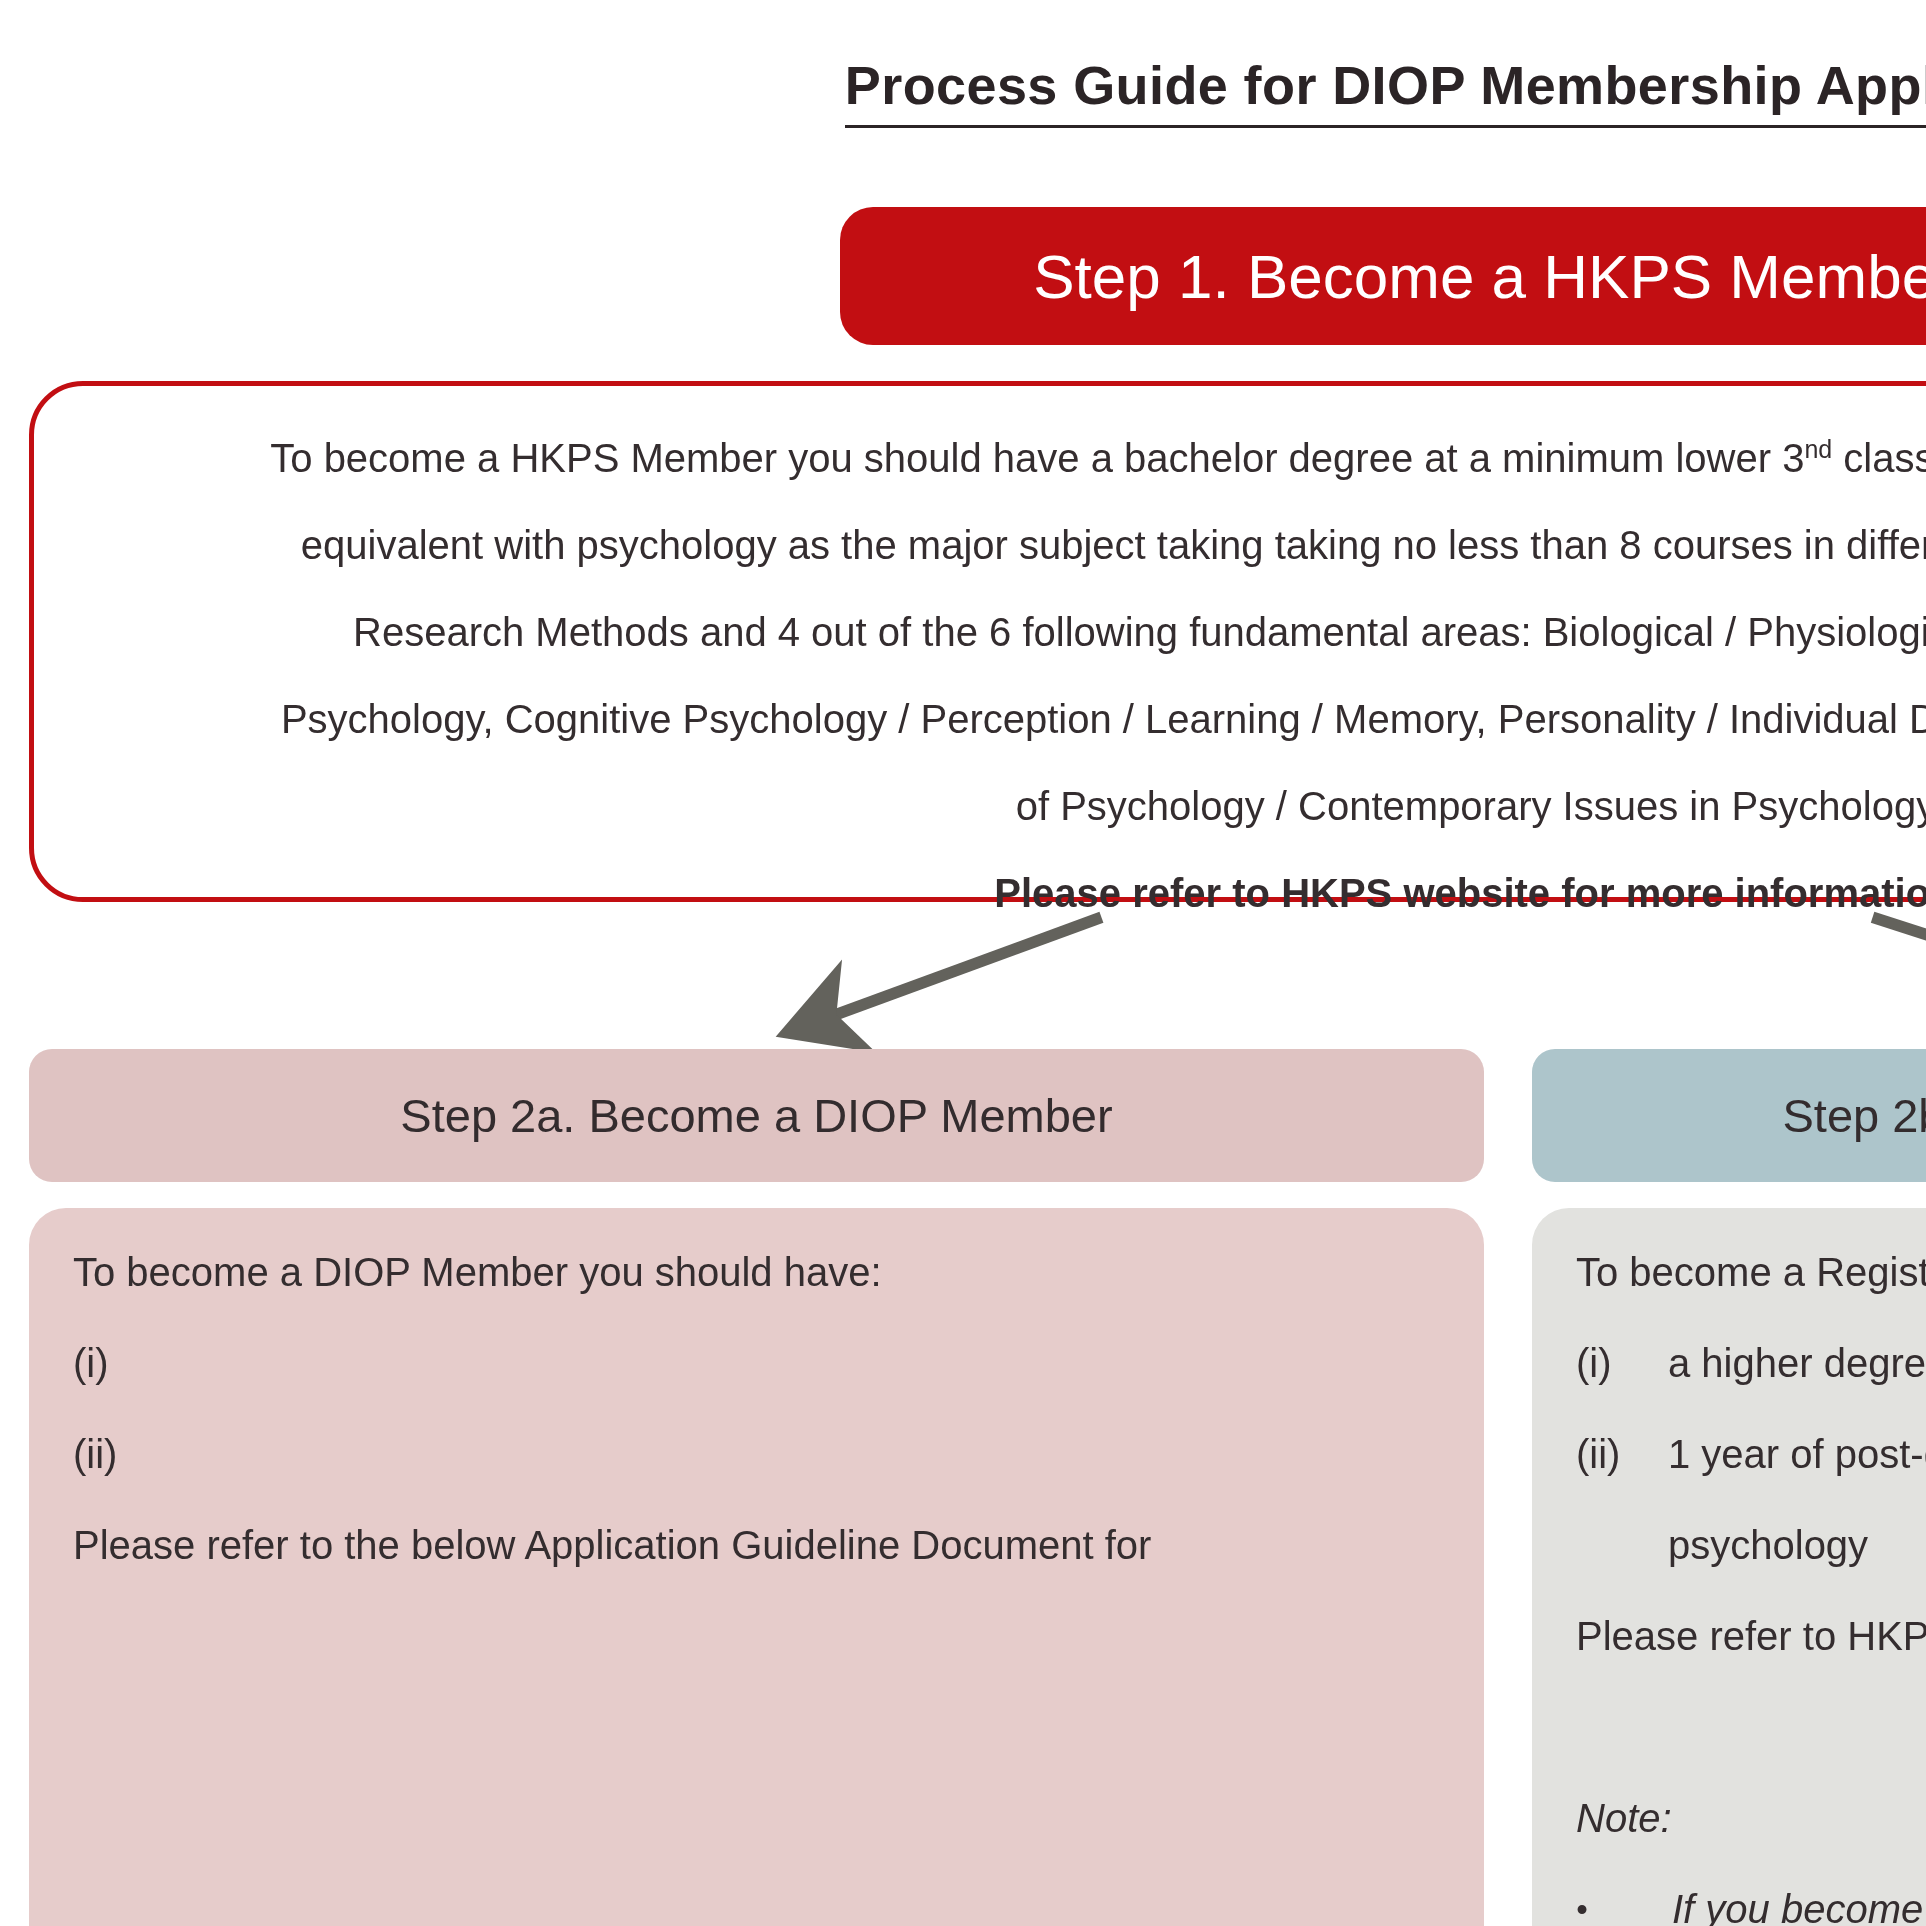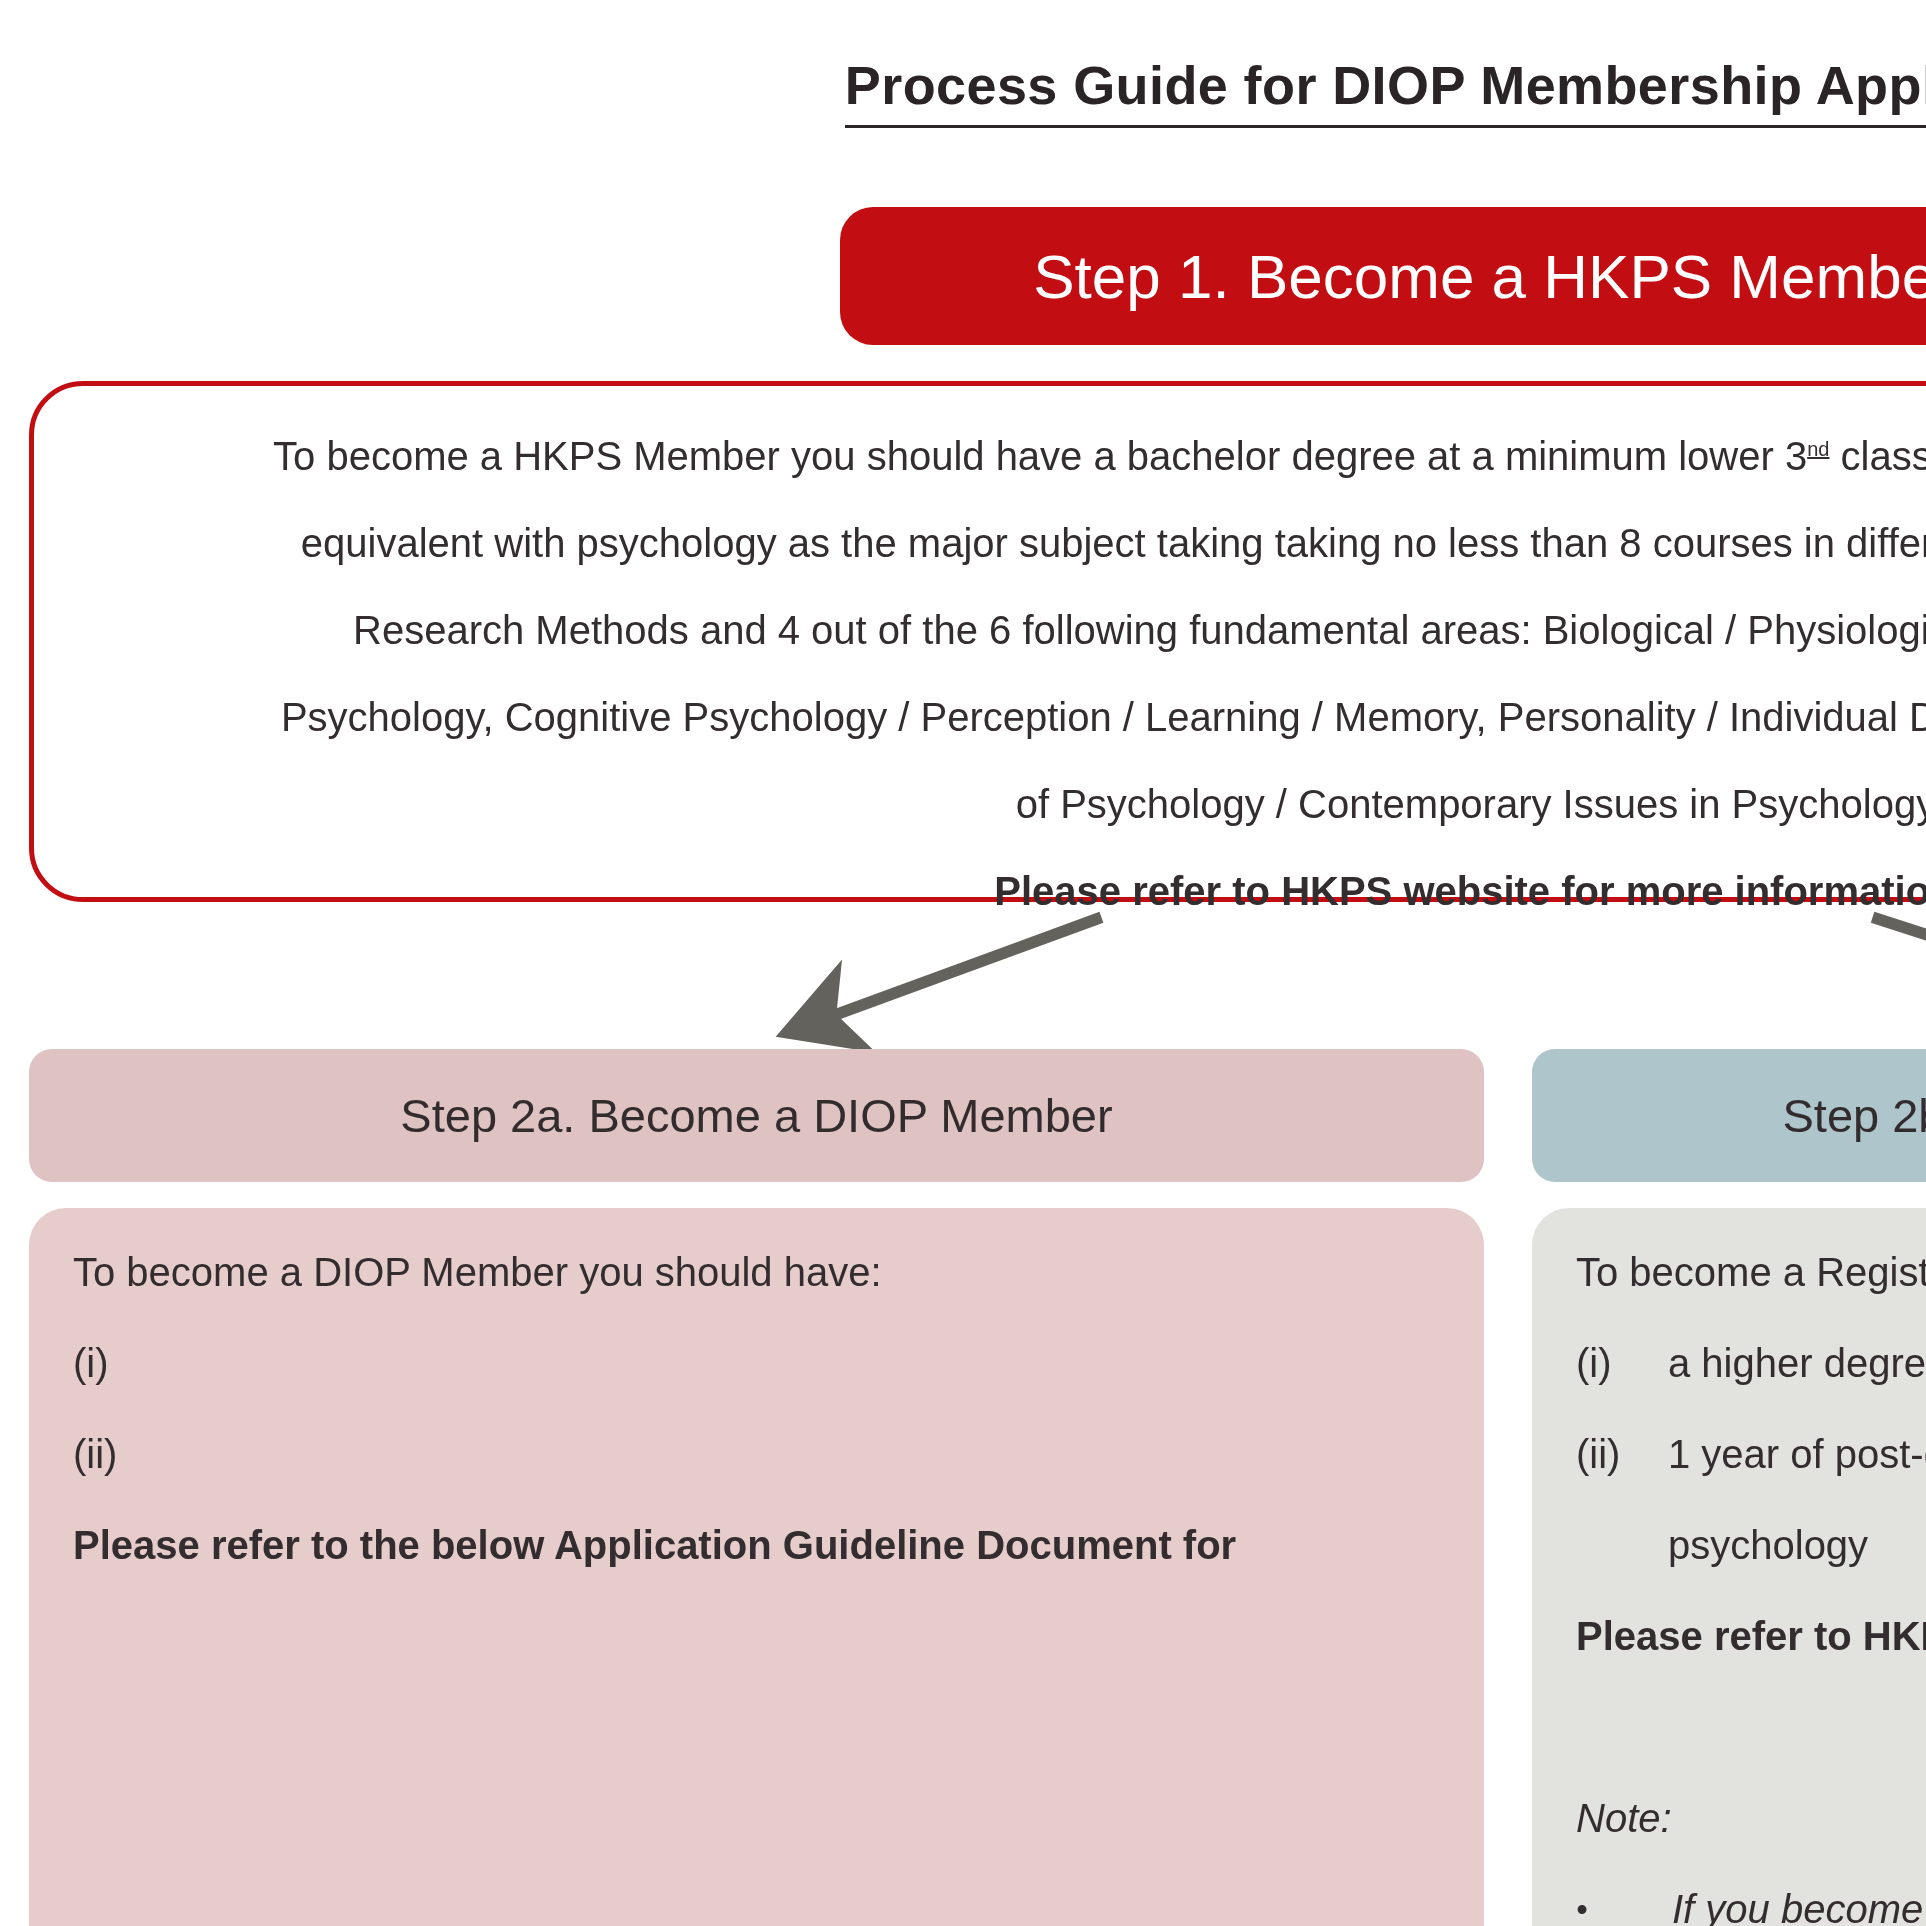--- a/index.html
+++ b/index.html
@@ -17,42 +17,42 @@
                   background:#c20e12; border-radius:33px; display:flex;
                   align-items:center; justify-content:center; }
   .step1-banner .label { color:#ffffff; font-size:62px; white-space:nowrap; }
 
   
   .info-box { position:absolute; left:29px; top:381px; width:2902px; height:521px;
               background:#ffffff; border:5.4px solid #c20e12; border-radius:54px;
               padding-top:20px; text-align:center; }
   .info-box .line { font-size:40px; line-height:87px; white-space:nowrap; }
   .info-box .line.bold { font-weight:bold; }
-  .info-box sup { font-size:20px; vertical-align:super;text-decoration:underline; }
+  .info-box sup { font-size:25px; vertical-align:super; }
 
   
   .arrows { position:absolute; left:0; top:898px; width:2959px; height:154px; }
 
   
   .col-header { position:absolute; top:1049px; height:133px; border-radius:23px;
                 display:flex; align-items:center; justify-content:center; }
   .col-header .label { font-size:47px; color:#332c2e; white-space:nowrap; }
   .col-header.rose { left:29px; width:1455px; background:#dfc3c2; }
   .col-header.blue { left:1532px; width:1418px; background:#adc5cb; }
 
   
   .col-box { position:absolute; top:1208px; border-radius:37px; padding:19px 35px 0 44px; }
   .col-box.rose { left:29px; width:1455px; height:1007px; background:#e6cccb; }
   .col-box.gray { left:1532px; width:1418px; height:990px; background:#e2e2df; }
 
   .row { display:flex; align-items:flex-end; font-size:40px; line-height:91px; white-space:nowrap; }
   .row .marker { flex:0 0 92px; }
   .row.bulleted .marker { flex:0 0 96px; font-size:33px; }
   .row.cont { padding-left:92px; }
-  .row.bold { font-weight:bold; }
+  .row.bold { font-weight:normal; }
   .row.italic { font-style:italic; }
   .spacer-line { height:91px; }
 </style>
 </head>
 <body>
 
 <div class="canvas">
 
   <div class="title-wrap">
     <span class="title">Process Guide for DIOP Membership Application</span>

